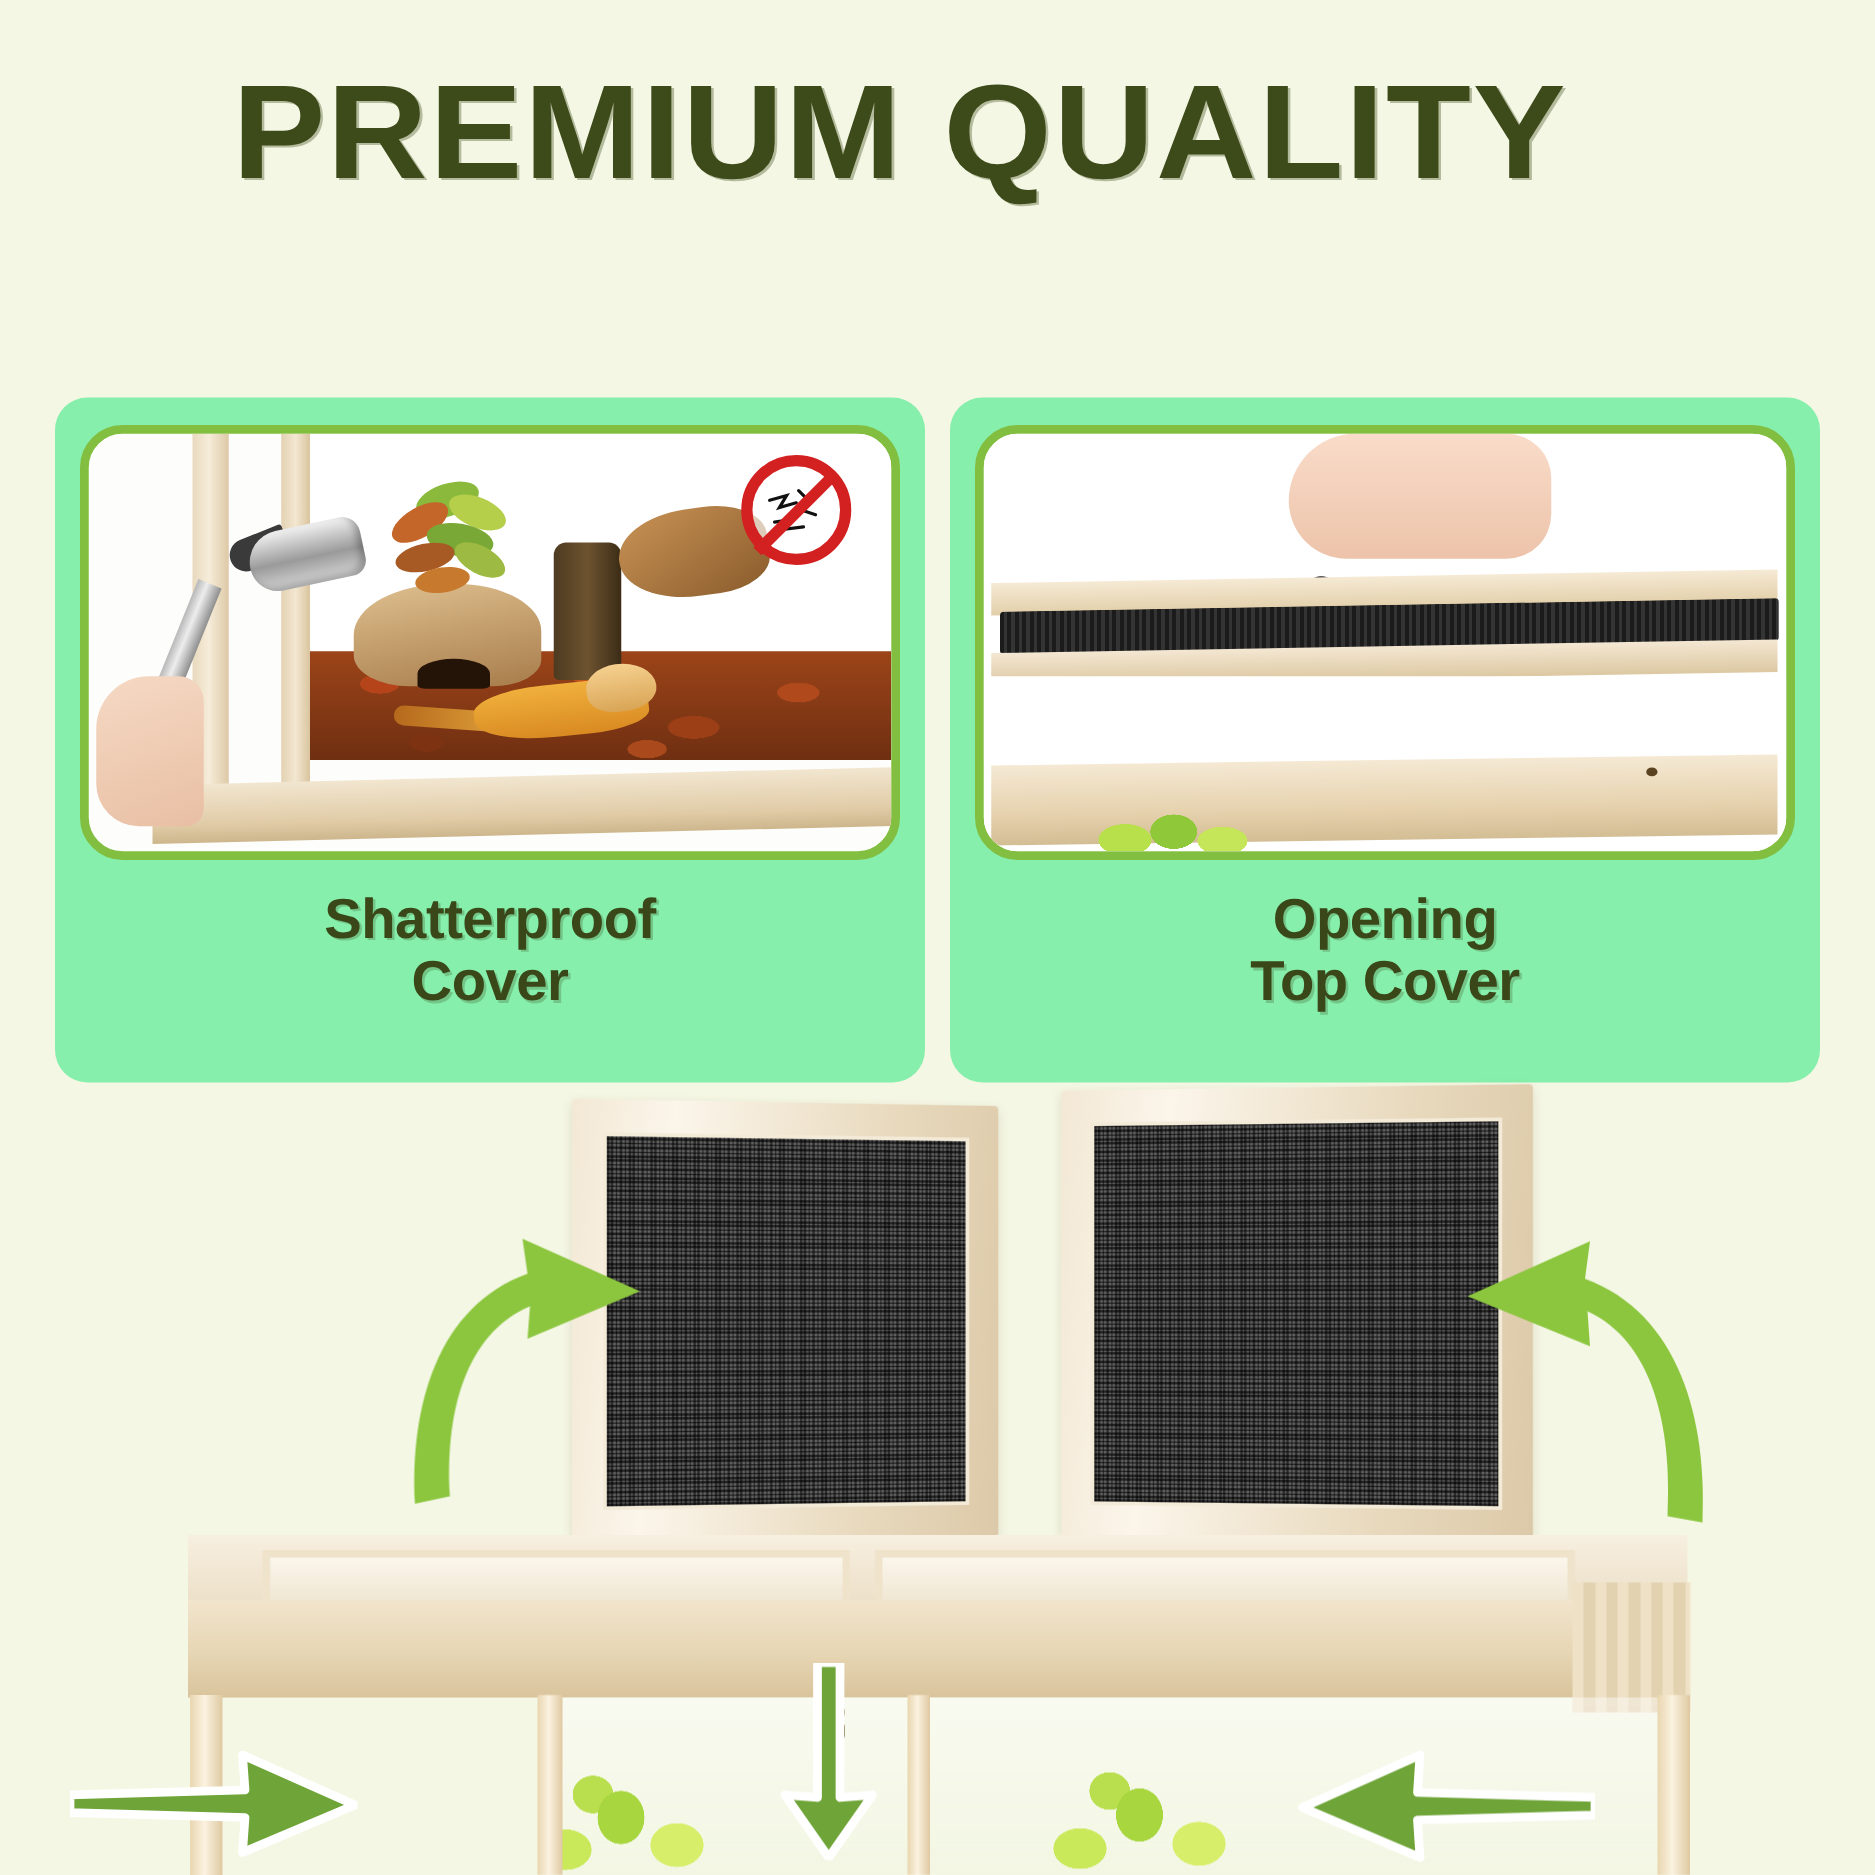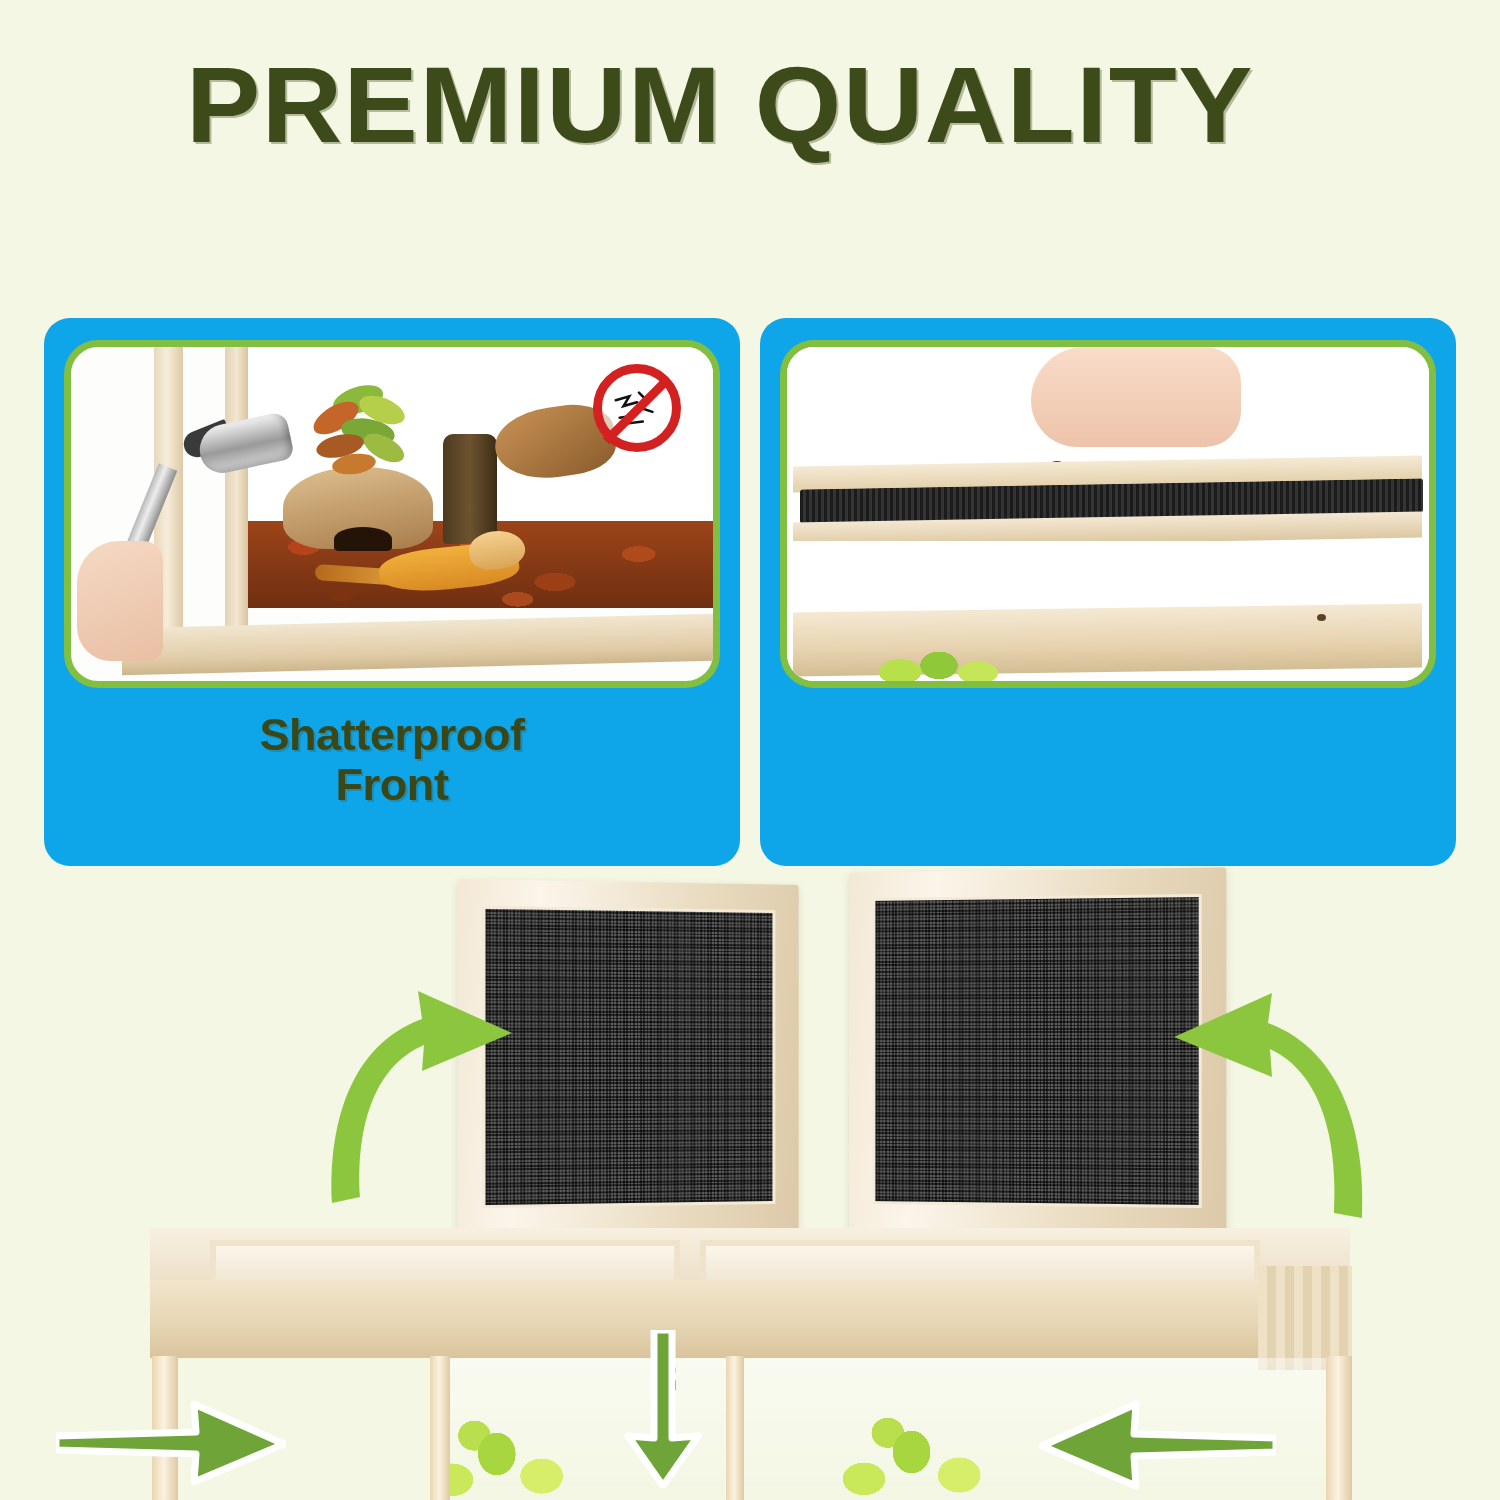--- a/index.html
+++ b/index.html
@@ -54,21 +54,21 @@
     left: 44px;
     width: 1412px;
     height: 548px;
     display: flex;
     gap: 20px;
   }
 
   .card {
     position: relative;
     flex: 1 1 0;
-    background: #0ea5e9;
+    background: #86efac;
     border-radius: 26px;
     padding: 22px 20px 0 20px;
     display: flex;
     flex-direction: column;
     align-items: center;
     overflow: hidden;
   }
 
   .card-photo {
     position: relative;
@@ -506,40 +506,44 @@
           <svg class="crack-lines" viewBox="0 0 60 60">
             <path d="M8 22 L22 18 L16 28 L30 24" stroke="#111" stroke-width="2.6" fill="none" stroke-linecap="round"></path>
             <path d="M32 14 L40 22 L34 30 L46 34" stroke="#111" stroke-width="2.6" fill="none" stroke-linecap="round"></path>
             <path d="M12 40 L26 38 L20 46 L36 44" stroke="#111" stroke-width="2.6" fill="none" stroke-linecap="round"></path>
           </svg>
         </div>
       </div>
     </div>
     <div class="card-title">
       <div>Shatterproof</div>
-      <div>Front</div>
+      <div>Cover</div>
     </div>
   </div>
 
 
   <div class="card">
     <div class="card-photo">
       <div class="scene">
         <div class="c3-bg"></div>
         <div class="c3-hand"></div>
         <div class="c3-ring"></div>
         <div class="c3-top-rail"></div>
         <div class="c3-mesh-strip"></div>
         <div class="c3-rail2"></div>
         <div class="c3-gap"></div>
         <div class="c3-lower"></div>
         <div class="c3-knothole"></div>
         <div class="c3-plant"></div>
       </div>
     </div>
+    <div class="card-title">
+      <div>Opening</div>
+      <div>Top Cover</div>
+    </div>
   </div>
 </div>
 
 <div class="product">
 
   <div class="lid" id="lid-left">
     <div class="mesh"></div>
   </div>
 
   <div class="lid" id="lid-right">

